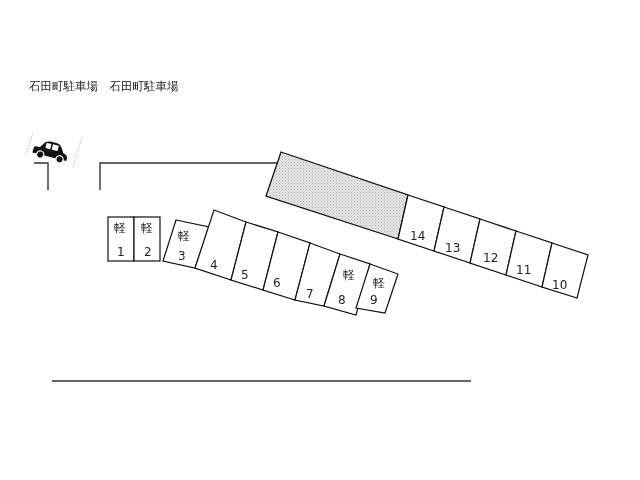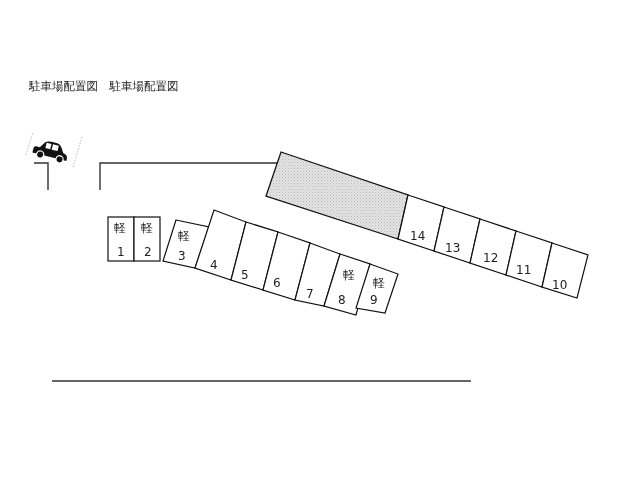--- a/index.html
+++ b/index.html
@@ -8,21 +8,21 @@
     svg#map { position: absolute; left: 0; top: 0; }
     .stall { fill: #ffffff; stroke: #111; stroke-width: 1.2; }
     .bldg { fill: url(#dots); stroke: #111; stroke-width: 1.3; }
     .wall { fill: none; stroke: #333; stroke-width: 1.4; }
     .lbl { font-family: "DejaVu Sans", sans-serif; font-size: 12px; fill: #222; }
     .kei { font-family: "DejaVu Sans", sans-serif; font-size: 12px; fill: #222; }
   </style>
 </head>
 <body>
 
-<div id="title">駐車場配置図　駐車場配置図</div>
+<div id="title">石田町駐車場　石田町駐車場</div>
 
 <svg id="map" width="640" height="480" viewBox="0 0 640 480">
   <defs>
     <pattern id="dots" width="3" height="3" patternUnits="userSpaceOnUse">
       <rect width="3" height="3" fill="#e4e4e4"></rect>
       <rect x="0" y="0" width="1" height="1" fill="#b8b8b8"></rect>
       <rect x="1.5" y="1.5" width="1" height="1" fill="#c4c4c4"></rect>
     </pattern>
   </defs>
 

